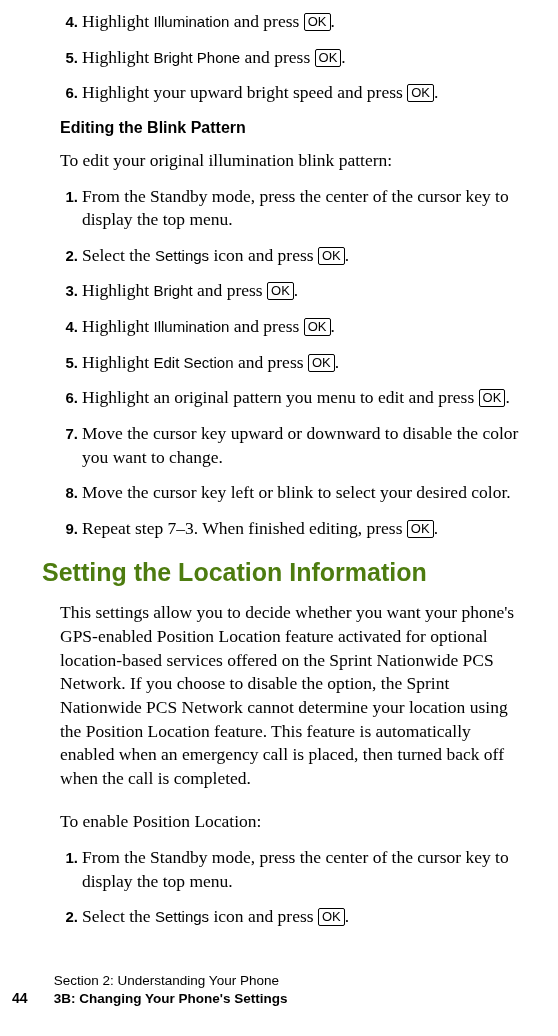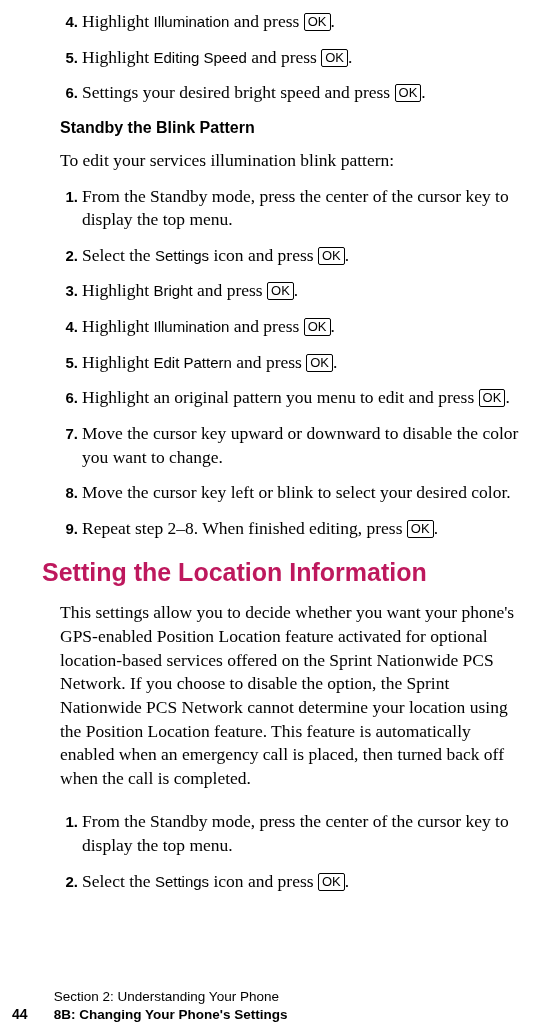--- a/index.html
+++ b/index.html
@@ -7,57 +7,57 @@
   .page { padding: 10px 32px 0 42px; position: relative; height: 1036px; }
   .content { padding-left: 18px; }
   ol.steps { list-style: none; margin: 0; padding: 0; }
   ol.steps > li { display: flex; margin-bottom: 12px; line-height: 1.35; font-size: 17.5px; font-family: "Times New Roman", Times, serif; }
   .num { font-weight: bold; font-family: Arial, Helvetica, sans-serif; font-size: 15px; min-width: 22px; text-align: right; padding-right: 4px; padding-top: 2px; }
   .step-body { flex: 1; }
   b.ui { font-family: Arial, Helvetica, sans-serif; font-weight: normal; font-size: 15px; }
   .ok-box { display: inline-block; border: 1px solid #000; border-radius: 2px; padding: 0 3px; font-family: Arial, Helvetica, sans-serif; font-size: 13px; line-height: 16px; vertical-align: 1px; }
   h3.sub { font-family: Arial, Helvetica, sans-serif; font-weight: bold; font-size: 16px; margin: 14px 0 12px 0; padding-left: 18px; }
   p.intro { font-size: 17.5px; line-height: 1.35; margin-bottom: 12px; padding-left: 18px; }
-  h2.section-title { font-family: Arial, Helvetica, sans-serif; font-weight: bold; color: #be185d; font-size: 25px; margin: 18px 0 14px 0; }
+  h2.section-title { font-family: Arial, Helvetica, sans-serif; font-weight: bold; color: #4d7c0f; font-size: 25px; margin: 18px 0 14px 0; }
   .para { font-size: 17.5px; line-height: 1.35; margin-bottom: 20px; padding-left: 18px; }
-  .footer-wrap { position: absolute; bottom: 12px; left: 12px; right: 32px; font-family: Arial, Helvetica, sans-serif; font-size: 13.5px; line-height: 1.35; }
+  .footer-wrap { position: absolute; bottom: 28px; left: 12px; right: 32px; font-family: Arial, Helvetica, sans-serif; font-size: 13.5px; line-height: 1.35; }
   .footer-wrap .pg { display: inline-block; width: 38px; vertical-align: bottom; font-weight: bold; font-size: 14px; }
   .footer-wrap .txt { display: inline-block; vertical-align: bottom; }
   .footer-wrap .txt .l2 { font-weight: bold; }
 </style>
 </head>
 <body>
 
 <div class="page">
 
   <div class="content">
     <ol class="steps">
       <li>
         <span class="num">4.</span>
         <span class="step-body">
           <span>Highlight </span><b class="ui">Illumination</b><span> and press </span><span class="ok-box">OK</span><span>.</span>
         </span>
       </li>
       <li>
         <span class="num">5.</span>
         <span class="step-body">
-          <span>Highlight </span><b class="ui">Editing Speed</b><span> and press </span><span class="ok-box">OK</span><span>.</span>
+          <span>Highlight </span><b class="ui">Bright Phone</b><span> and press </span><span class="ok-box">OK</span><span>.</span>
         </span>
       </li>
       <li>
         <span class="num">6.</span>
         <span class="step-body">
-          <span>Settings your desired bright speed and press </span><span class="ok-box">OK</span><span>.</span>
+          <span>Highlight your upward bright speed and press </span><span class="ok-box">OK</span><span>.</span>
         </span>
       </li>
     </ol>
   </div>
 
-  <h3 class="sub">Standby the Blink Pattern</h3>
-  <p class="intro">To edit your services illumination blink pattern:</p>
+  <h3 class="sub">Editing the Blink Pattern</h3>
+  <p class="intro">To edit your original illumination blink pattern:</p>
 
   <div class="content">
     <ol class="steps">
       <li>
         <span class="num">1.</span>
         <span class="step-body">From the Standby mode, press the center of the cursor key to display the top menu.</span>
       </li>
       <li>
         <span class="num">2.</span>
         <span class="step-body">
@@ -72,66 +72,67 @@
       </li>
       <li>
         <span class="num">4.</span>
         <span class="step-body">
           <span>Highlight </span><b class="ui">Illumination</b><span> and press </span><span class="ok-box">OK</span><span>.</span>
         </span>
       </li>
       <li>
         <span class="num">5.</span>
         <span class="step-body">
-          <span>Highlight </span><b class="ui">Edit Pattern</b><span> and press </span><span class="ok-box">OK</span><span>.</span>
+          <span>Highlight </span><b class="ui">Edit Section</b><span> and press </span><span class="ok-box">OK</span><span>.</span>
         </span>
       </li>
       <li>
         <span class="num">6.</span>
         <span class="step-body">
           <span>Highlight an original pattern you menu to edit and press </span><span class="ok-box">OK</span><span>.</span><br>
         </span>
       </li>
       <li>
         <span class="num">7.</span>
         <span class="step-body">Move the cursor key upward or downward to disable the color you want to change.</span>
       </li>
       <li>
         <span class="num">8.</span>
         <span class="step-body">Move the cursor key left or blink to select your desired color.</span>
       </li>
       <li>
         <span class="num">9.</span>
         <span class="step-body">
-          <span>Repeat step 2–8. When finished editing, press </span><span class="ok-box">OK</span><span>.</span>
+          <span>Repeat step 7–3. When finished editing, press </span><span class="ok-box">OK</span><span>.</span>
         </span>
       </li>
     </ol>
   </div>
 
   <h2 class="section-title">Setting the Location Information</h2>
 
   <p class="para">This settings allow you to decide whether you want your phone's GPS-enabled Position Location feature activated for optional location-based services offered on the Sprint Nationwide PCS Network. If you choose to disable the option, the Sprint Nationwide PCS Network cannot determine your location using the Position Location feature. This feature is automatically enabled when an emergency call is placed, then turned back off when the call is completed.</p>
+  <p class="intro">To enable Position Location:</p>
 
   <div class="content">
     <ol class="steps">
       <li>
         <span class="num">1.</span>
         <span class="step-body">From the Standby mode, press the center of the cursor key to display the top menu.</span>
       </li>
       <li>
         <span class="num">2.</span>
         <span class="step-body">
           <span>Select the </span><b class="ui">Settings</b><span> icon and press </span><span class="ok-box">OK</span><span>.</span>
         </span>
       </li>
     </ol>
   </div>
 
   <div class="footer-wrap">
     <span class="pg">44</span>
     <span class="txt">
       <span class="l1">Section 2: Understanding Your Phone</span><br>
-      <span class="l2">8B: Changing Your Phone's Settings</span>
+      <span class="l2">3B: Changing Your Phone's Settings</span>
     </span>
   </div>
 
 </div>
 
 </body></html>

